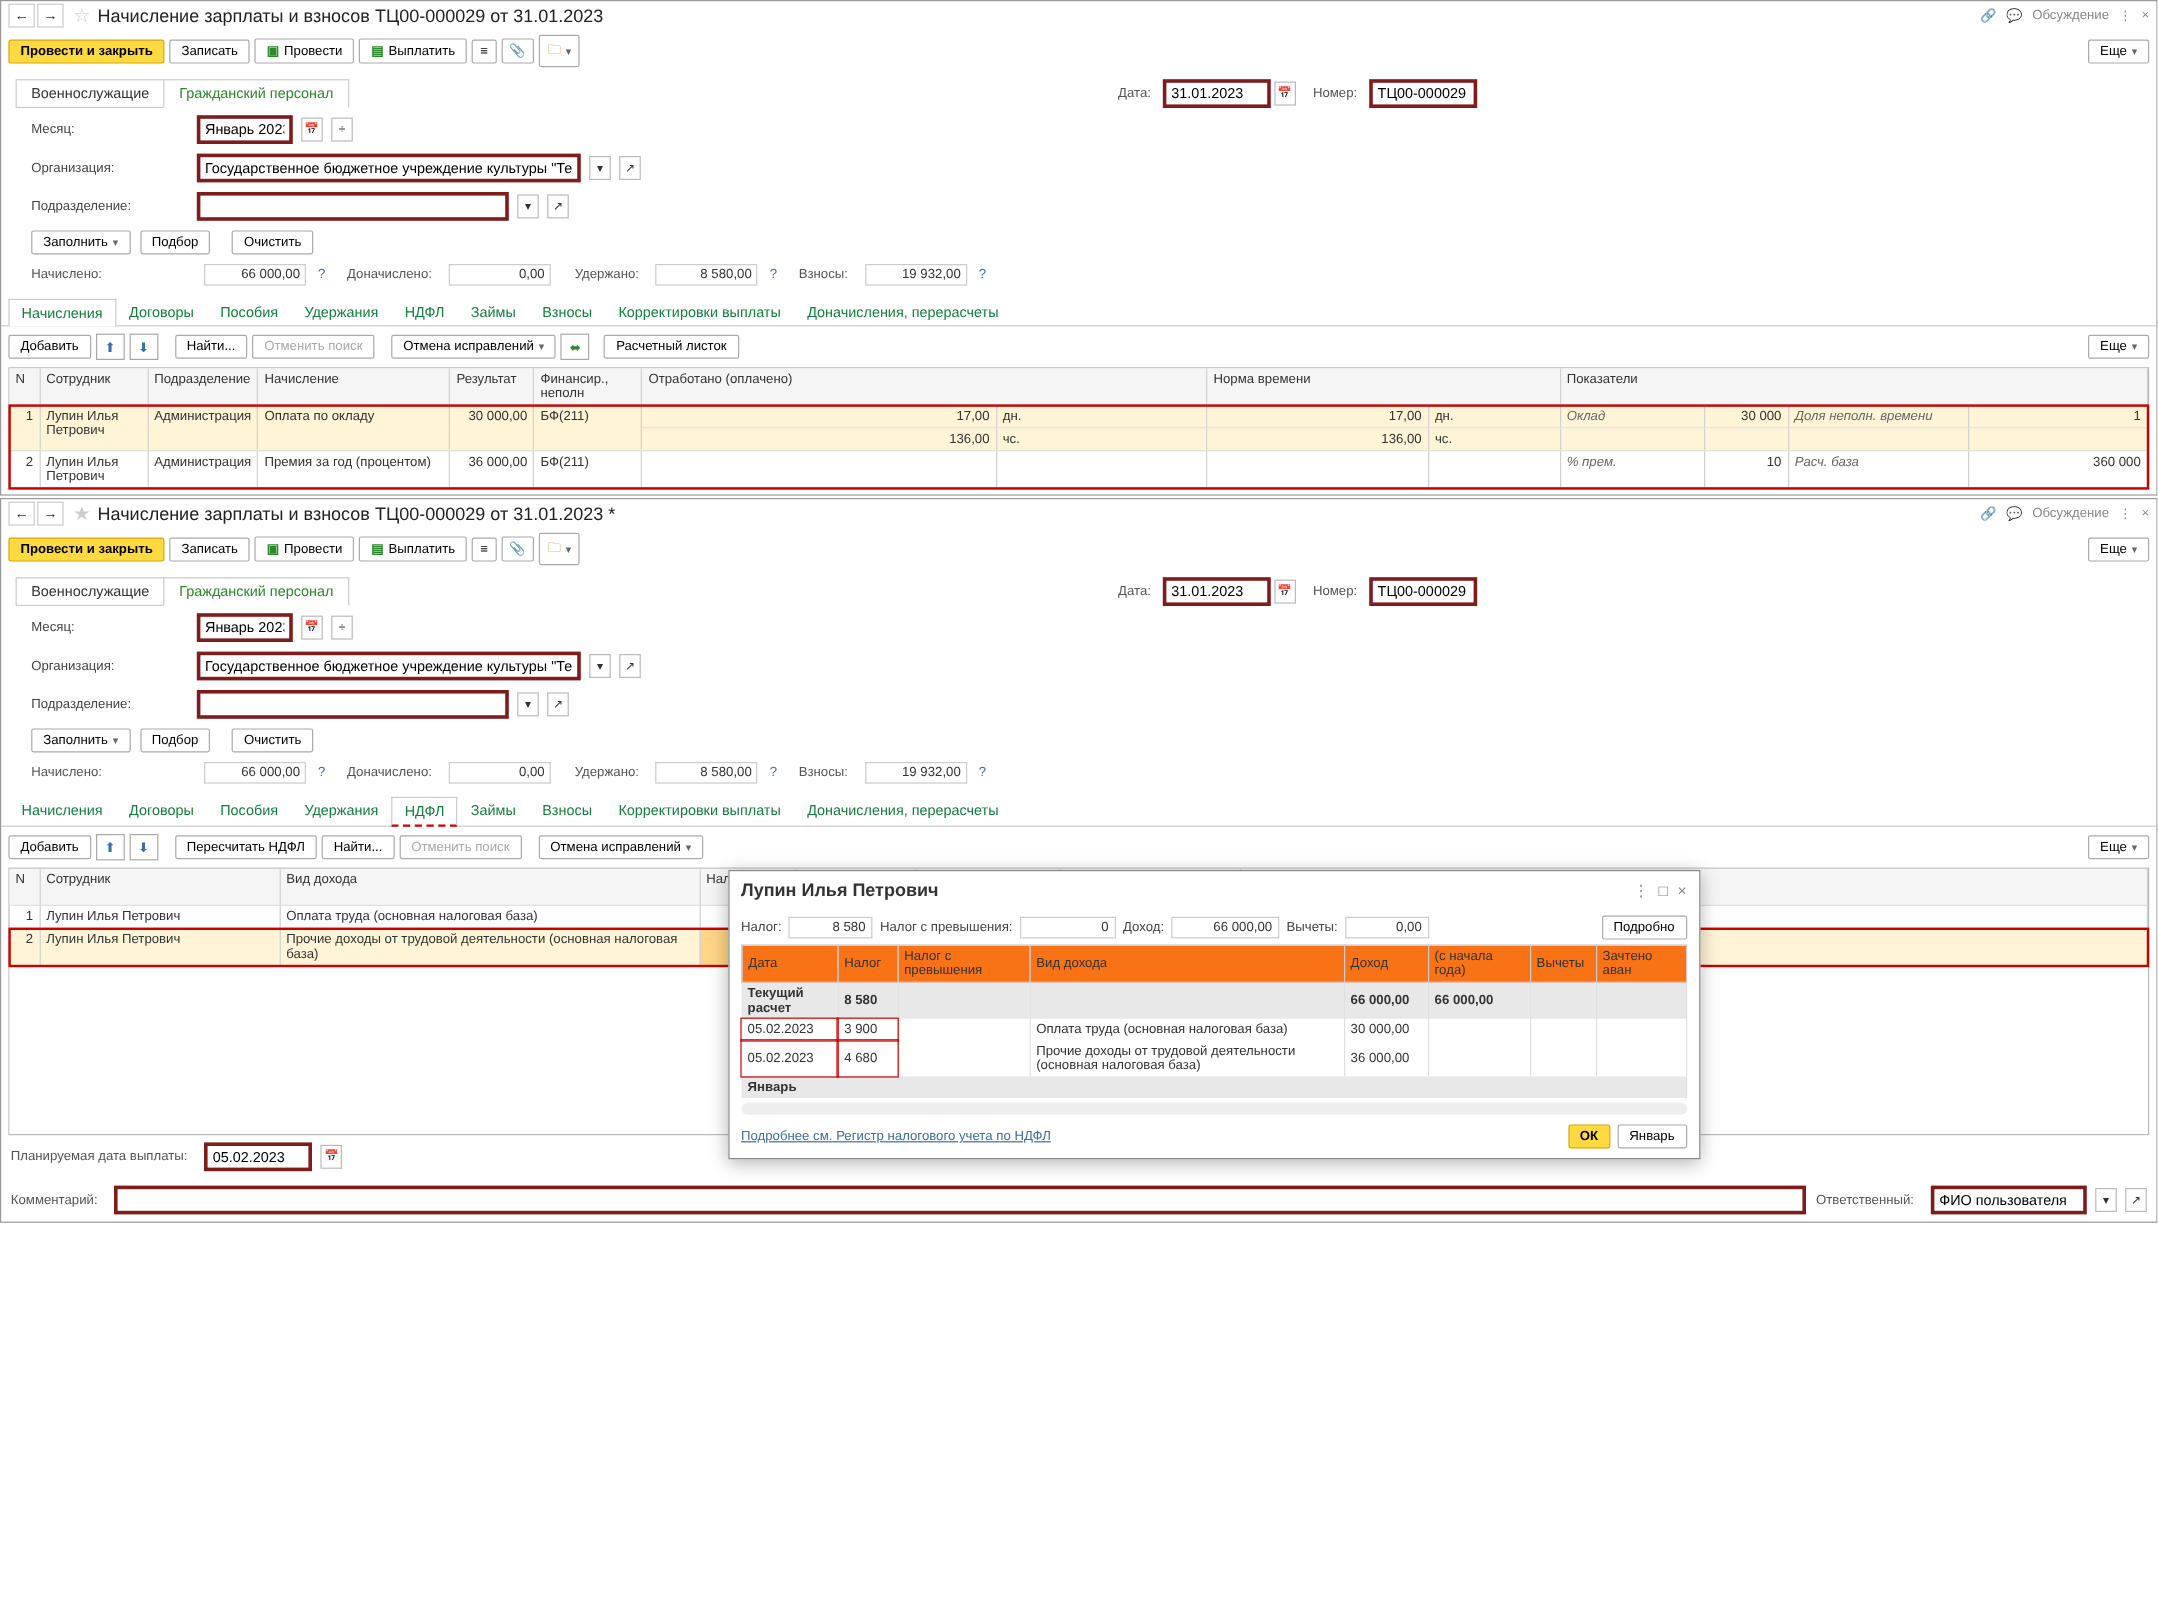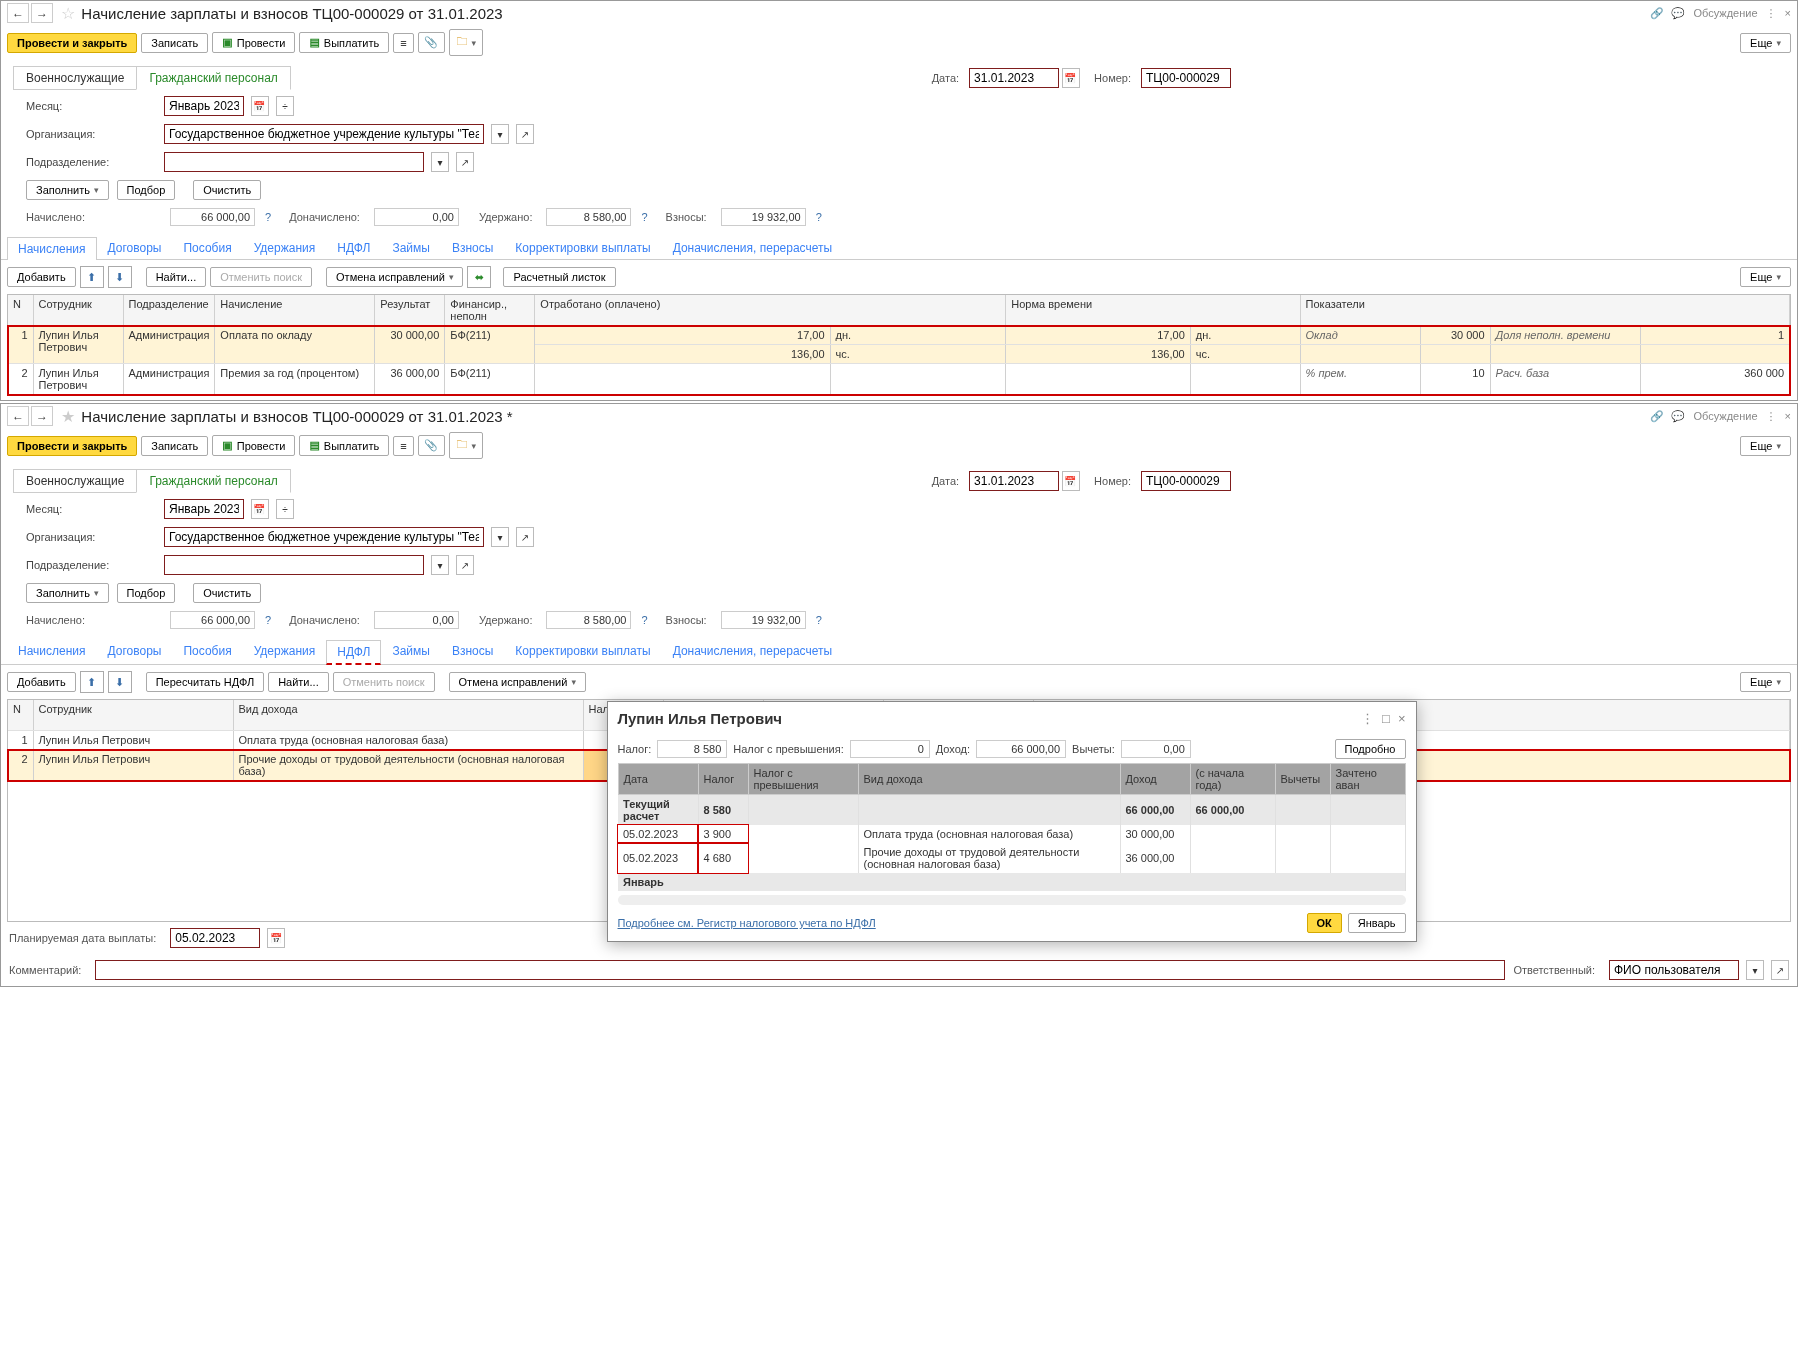--- a/index.html
+++ b/index.html
@@ -24,32 +24,32 @@
   
   .tabs { display: flex; padding: 0 6px; }
   .tab { padding: 4px 12px; border: 1px solid #ccc; background: #fff; margin-right: -1px; cursor: pointer; font-size: 12px; }
   .tab.active { color: #2a8a2a; border-bottom-color: #fff; position: relative; z-index: 1; }
   
   .inline-row { display: flex; align-items: center; padding: 2px 6px; margin-top: 4px; }
   .label { color: #555; margin-right: 6px; }
   
   .field-row { display: flex; align-items: center; padding: 4px 25px; gap: 8px; }
   .field-label { width: 130px; color: #444; }
-  .input { border: 1px solid #7f1d1d; padding: 2px 4px; font-size: 12px; background: #fff; }
+  .input { border: 3px solid #7f1d1d; padding: 2px 4px; font-size: 12px; background: #fff; }
   .input-date { width: 90px; }
   .input-num { width: 90px; }
   .input-wide { width: 320px; }
   .input-month { width: 80px; }
   .seg-btn { width: 18px; height: 20px; border: 1px solid #bbb; background: #fff; margin-left: -1px; display: inline-flex; align-items: center; justify-content: center; cursor: pointer; font-size: 10px; }
   
   .totals .val { display: inline-block; width: 85px; border: 1px solid #ccc; padding: 2px 4px; text-align: right; margin-right: 2px; }
   .q { color: #3a6ea8; cursor: pointer; margin-right: 10px; }
   
   .sub-tabs { display: flex; padding: 0 6px; border-bottom: 1px solid #ccc; margin-top: 6px; }
-  .sub-tab { padding: 4px 10px; border: 1px solid transparent; border-bottom: none; cursor: pointer; font-size: 12px; color: #3b82f6; }
+  .sub-tab { padding: 4px 10px; border: 1px solid transparent; border-bottom: none; cursor: pointer; font-size: 12px; color: #15803d; }
   .sub-tab.active { border-color: #ccc; background: #fff; position: relative; top: 1px; }
   .sub-tab.ndfl-active { border-bottom: 2px dashed #c00; }
   
   .act-row { display: flex; align-items: center; padding: 6px; gap: 4px; }
   .arrow-btn { width: 24px; height: 22px; border: 1px solid #aaa; background: #fff; display: inline-flex; align-items: center; justify-content: center; cursor: pointer; }
   .arrow-blue { color: #3a6ea8; }
   .arrow-green { color: #2a8a2a; }
   .btn-disabled { color: #aaa; }
   
   .grid { margin: 0 6px 4px; border: 1px solid #bbb; }
@@ -65,21 +65,21 @@
   .grid-empty { height: 140px; background: #fff; }
   
   .popup { position: relative; margin: 0 auto; width: 810px; background: #fff; border: 1px solid #888; box-shadow: 0 3px 15px rgba(0,0,0,0.3); z-index: 10; }
   .popup-header { padding: 8px 10px; display: flex; align-items: center; font-size: 15px; font-weight: bold; }
   .popup-header .right { margin-left: auto; display: flex; gap: 8px; color: #888; font-weight: normal; font-size: 13px;}
   .popup-row { display: flex; align-items: center; padding: 4px 10px; gap: 6px; }
   .popup-row .lbl { color: #444; }
   .popup-row .v { border: 1px solid #ccc; padding: 2px 5px; text-align: right; }
   
   .popup-grid table { width: 100%; border-collapse: collapse; font-size: 11px; }
-  .popup-grid th { background: #a3a3a3; border: 1px solid #ccc; padding: 3px 5px; font-weight: normal; text-align: left; }
+  .popup-grid th { background: #f97316; border: 1px solid #ccc; padding: 3px 5px; font-weight: normal; text-align: left; }
   .popup-grid td { border-right: 1px solid #e0e0e0; padding: 3px 5px; }
   .popup-grid .sect { background: #e8e8e8; font-weight: bold; }
   .popup-footer { padding: 8px 10px; display: flex; align-items: center; }
   .popup-footer .link { color: #3a6ea8; text-decoration: underline; cursor: pointer; }
   .popup-footer .btns { margin-left: auto; display: flex; gap: 6px; }
   .scroll-ph { height: 10px; background: #eee; margin: 4px 10px 0; border-radius: 5px; position: relative; }
   
   .link-green { color: #2a8a2a; text-decoration: underline; cursor: pointer; border-bottom: 1px dashed #c00; padding-bottom: 1px; }
   
   .footer-row { display: flex; align-items: center; padding: 6px 8px; gap: 8px; }

